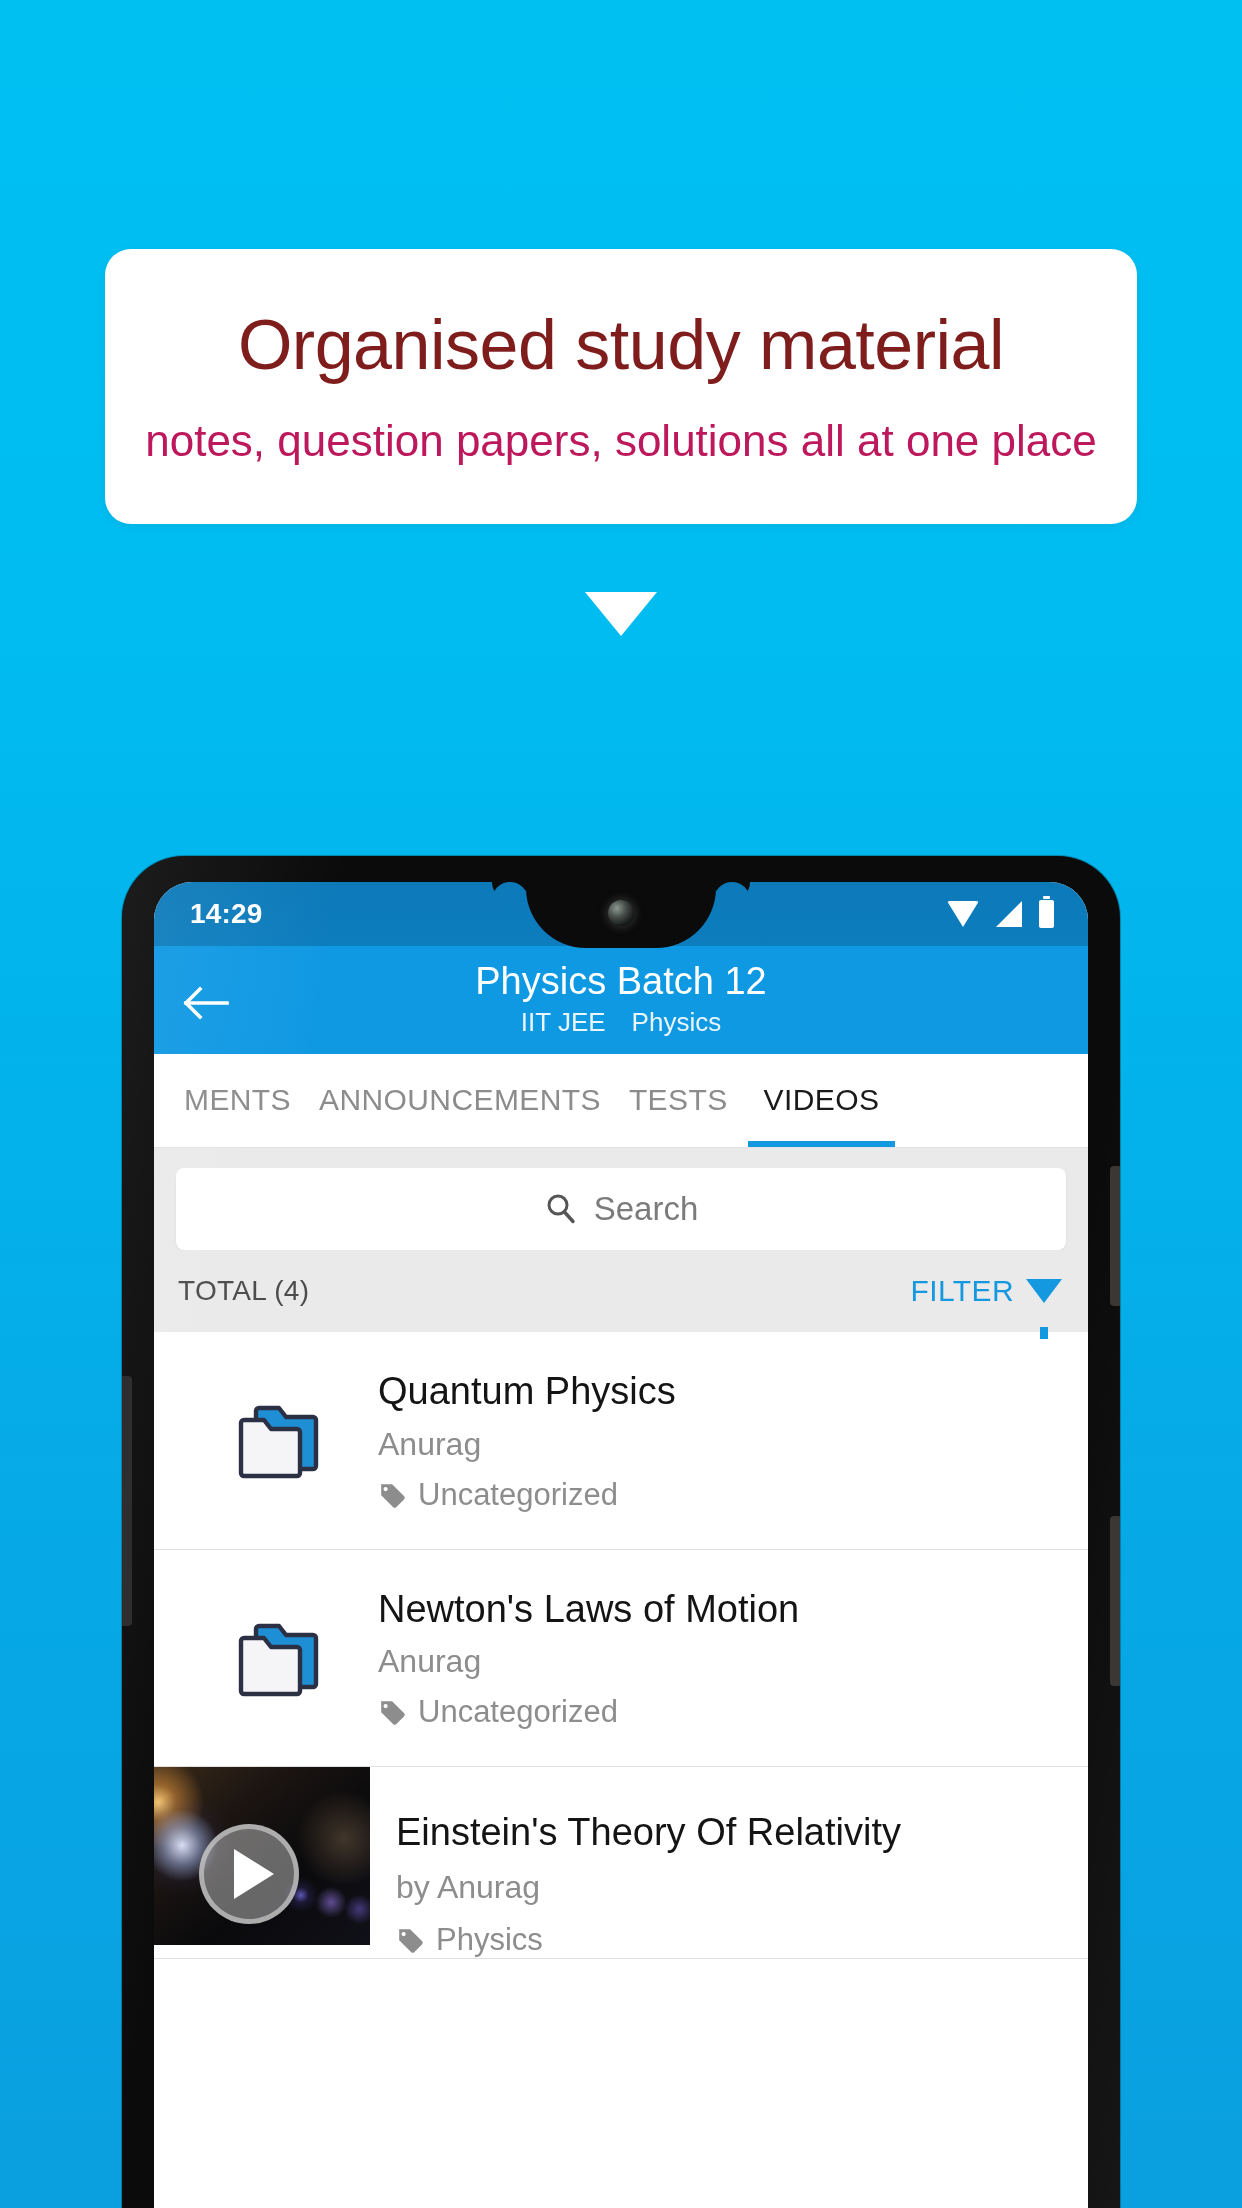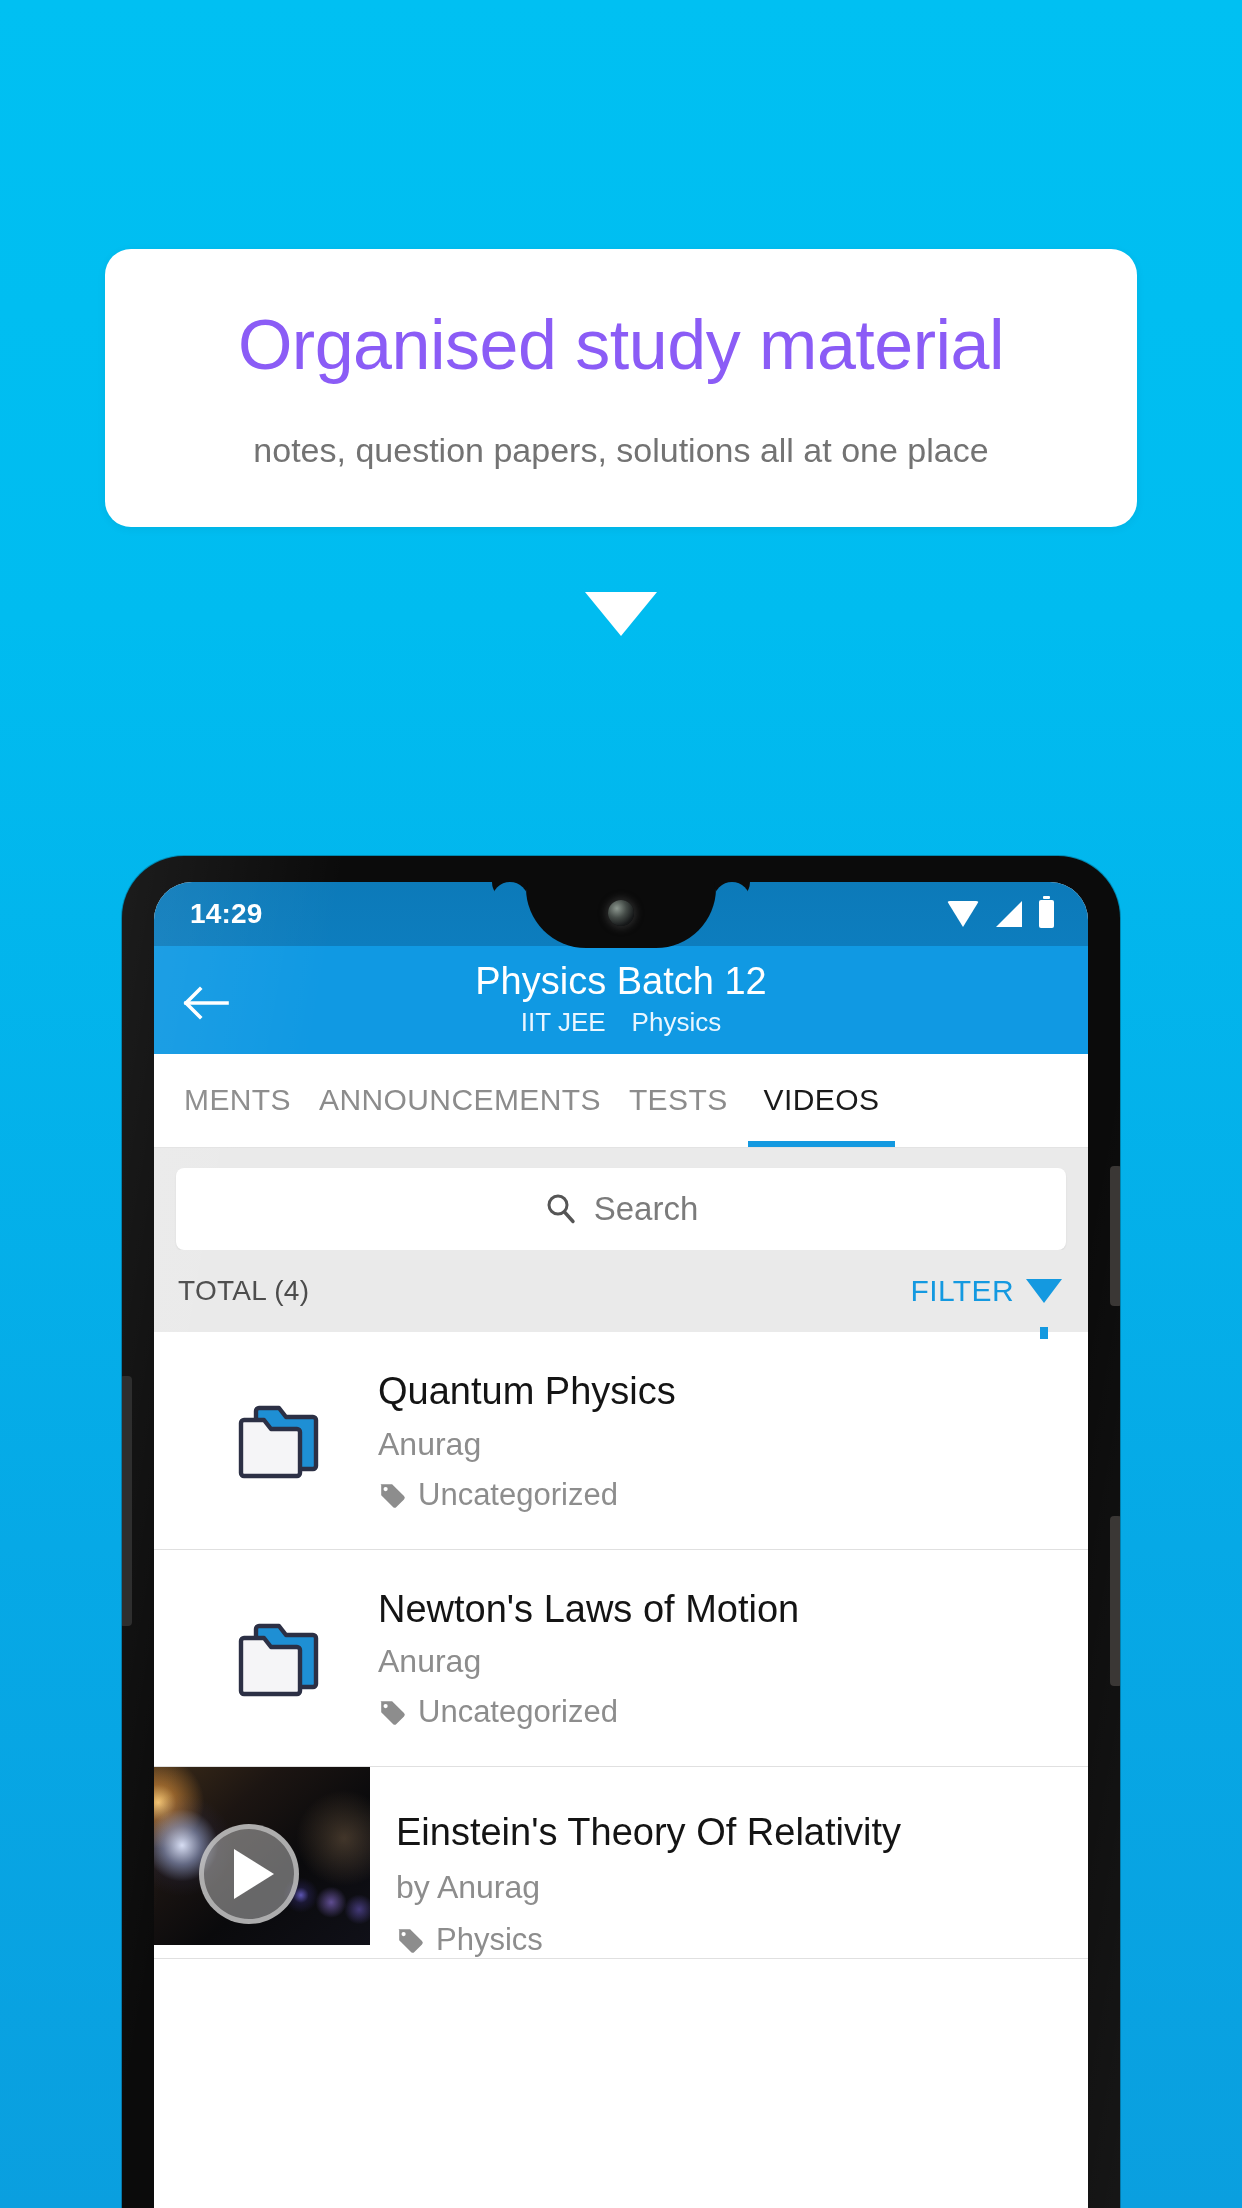--- a/index.html
+++ b/index.html
@@ -19,32 +19,32 @@
     width: 1032px;
   }
   .promo-card {
     background: #ffffff;
     border-radius: 26px;
     padding: 58px 40px 56px 40px;
     text-align: center;
     box-shadow: 0 2px 10px rgba(0,0,0,0.06);
   }
   .promo-title {
-    color: #8b5cf6;
+    color: #7f1d1d;
     font-size: 70px;
     font-weight: 400;
     letter-spacing: -0.5px;
     line-height: 1.1;
     white-space: nowrap;
   }
   .promo-sub {
-    color: #737373;
-    font-size: 34px;
+    color: #be185d;
+    font-size: 44px;
     font-weight: 400;
-    margin-top: 46px;
+    margin-top: 31px;
     line-height: 1.2;
     white-space: nowrap;
   }
   .promo-tail {
     position: absolute;
     left: 50%;
     transform: translateX(-50%);
     top: 343px;
     width: 0; height: 0;
     border-left: 36px solid transparent;

